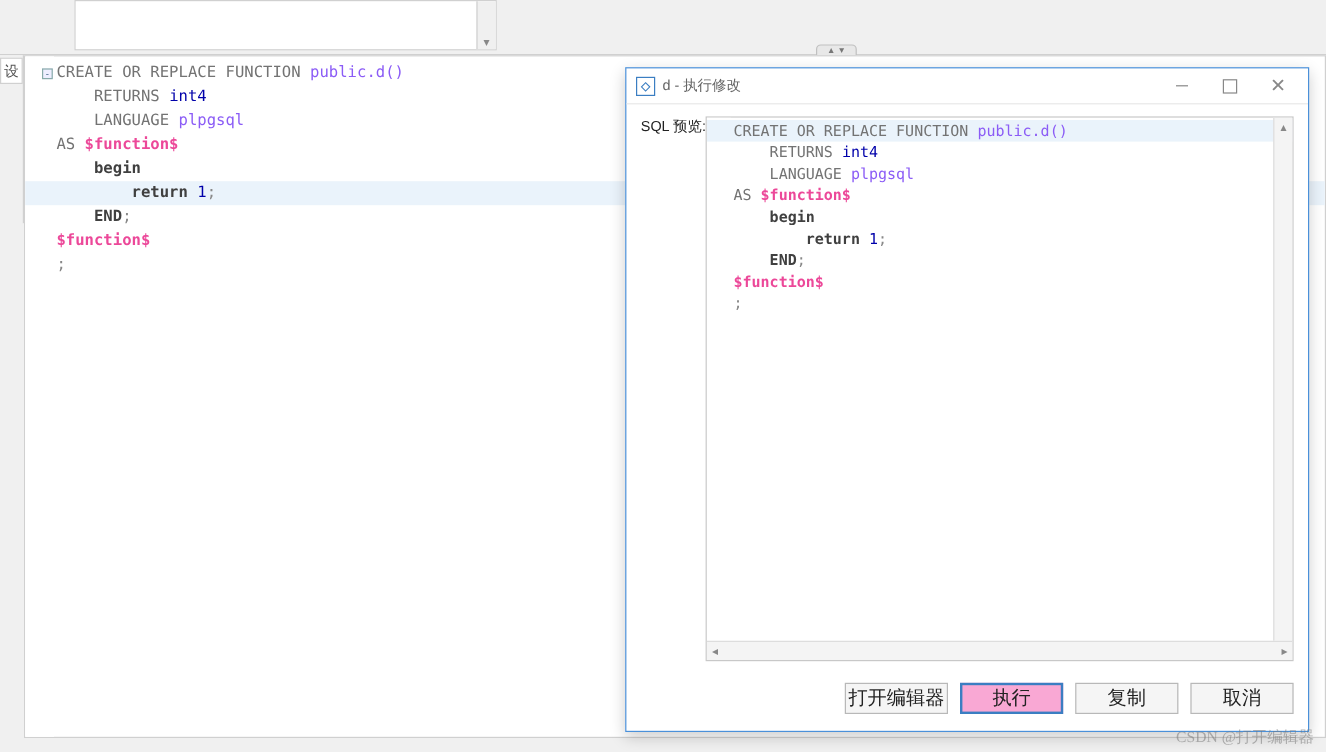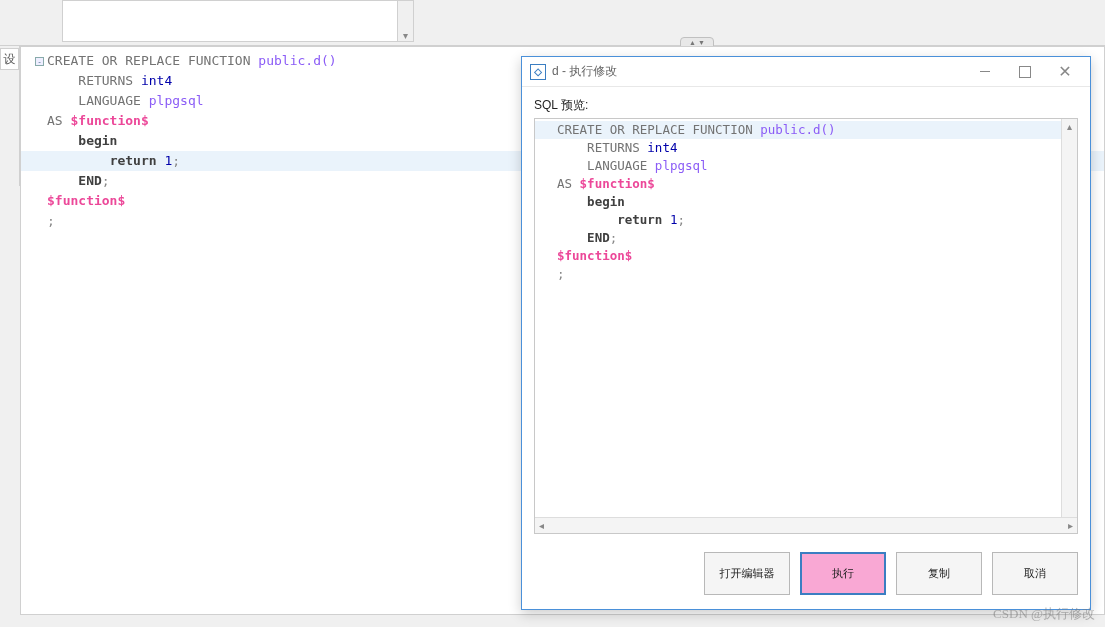--- a/index.html
+++ b/index.html
@@ -135,21 +135,21 @@
       width:34px;height:24px;
       display:flex;align-items:center;justify-content:center;
       color:#888;font-family:Arial;
     }
     .dlg-title .winbtn.min::before{content:"";width:10px;height:1px;background:#888;display:block}
     .dlg-title .winbtn.max::before{content:"";width:10px;height:10px;border:1px solid #888;display:block}
     .dlg-title .winbtn.close{font-size:16px}
     .dlg-body{
       flex:1;
       padding:10px 12px 4px 12px;
-      display:flex;flex-direction:column;
+      display:flex;
     }
     .dlg-body .label{font-size:12px;color:#222;margin-bottom:4px}
     .preview-box{
       flex:1;
       border:1px solid #c8c8c8;
       position:relative;
       background:#fff;
       overflow:hidden;
     }
     .preview-box .gutter{width:20px}
@@ -166,24 +166,24 @@
       position:absolute;left:0;right:0;bottom:0;height:16px;
       background:#f4f4f4;border-top:1px solid #ddd;
       display:flex;justify-content:space-between;align-items:center;
       padding:0 4px;color:#888;font-size:10px;
     }
     .dlg-buttons{
       padding:14px 12px;
       display:flex;justify-content:flex-end;gap:10px;
     }
     .btn{
-      width:86px;height:43px;
+      width:86px;height:26px;
       background:#f5f5f5;
       border:1px solid #b8b8b8;
-      font-size:11px;color:#222;
+      font-size:16px;color:#222;
       display:flex;align-items:center;justify-content:center;
     }
     .btn.primary{border:2px solid #3b7ec2;background:#f9a8d4}
     .watermark{
       position:absolute;right:10px;bottom:4px;
       color:rgba(120,120,120,0.55);font-size:13px;
       font-family:"Microsoft YaHei";
     }
   </style>
 </head>
@@ -251,13 +251,13 @@
     </div>
   </div>
   <div class="dlg-buttons">
     <div class="btn">打开编辑器</div>
     <div class="btn primary">执行</div>
     <div class="btn">复制</div>
     <div class="btn">取消</div>
   </div>
 </div>
 
-<div class="watermark">CSDN @执行修改</div>
+<div class="watermark">CSDN @打开编辑器</div>
 
 </body></html>

